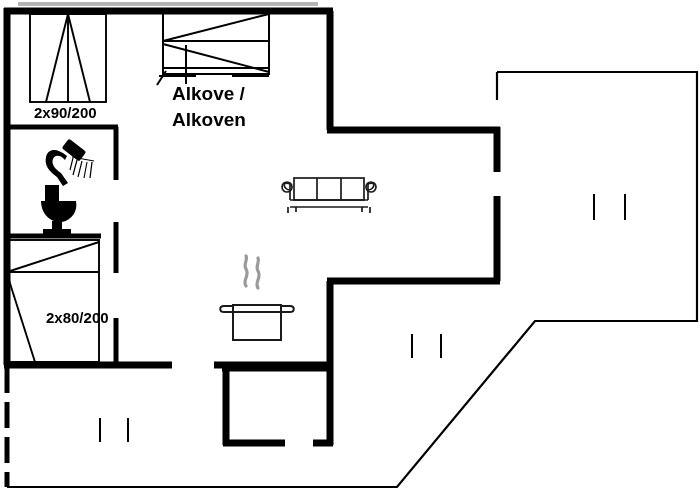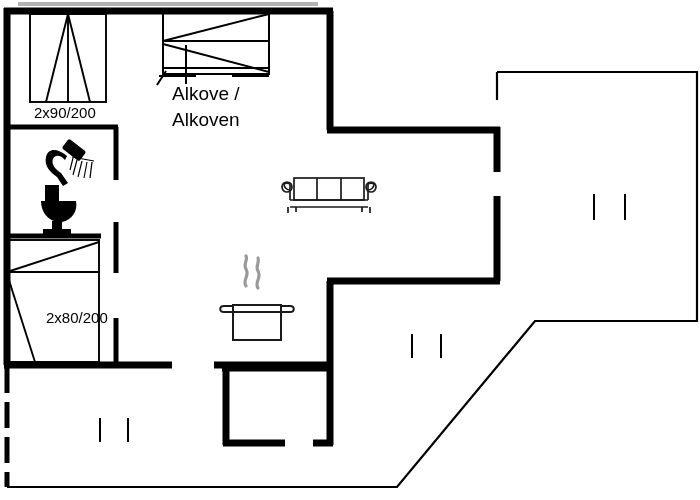--- a/index.html
+++ b/index.html
@@ -7,20 +7,21 @@
     padding: 0;
     background: #ffffff;
   }
   #plan-root {
     position: relative;
     width: 700px;
     height: 500px;
     background: #ffffff;
     font-family: "Liberation Sans", sans-serif;
     overflow: hidden;
+    font-weight: bold;
   }
   #plan-svg {
     position: absolute;
     left: 0;
     top: 0;
     width: 700px;
     height: 500px;
     display: block;
   }
   .label-text {

